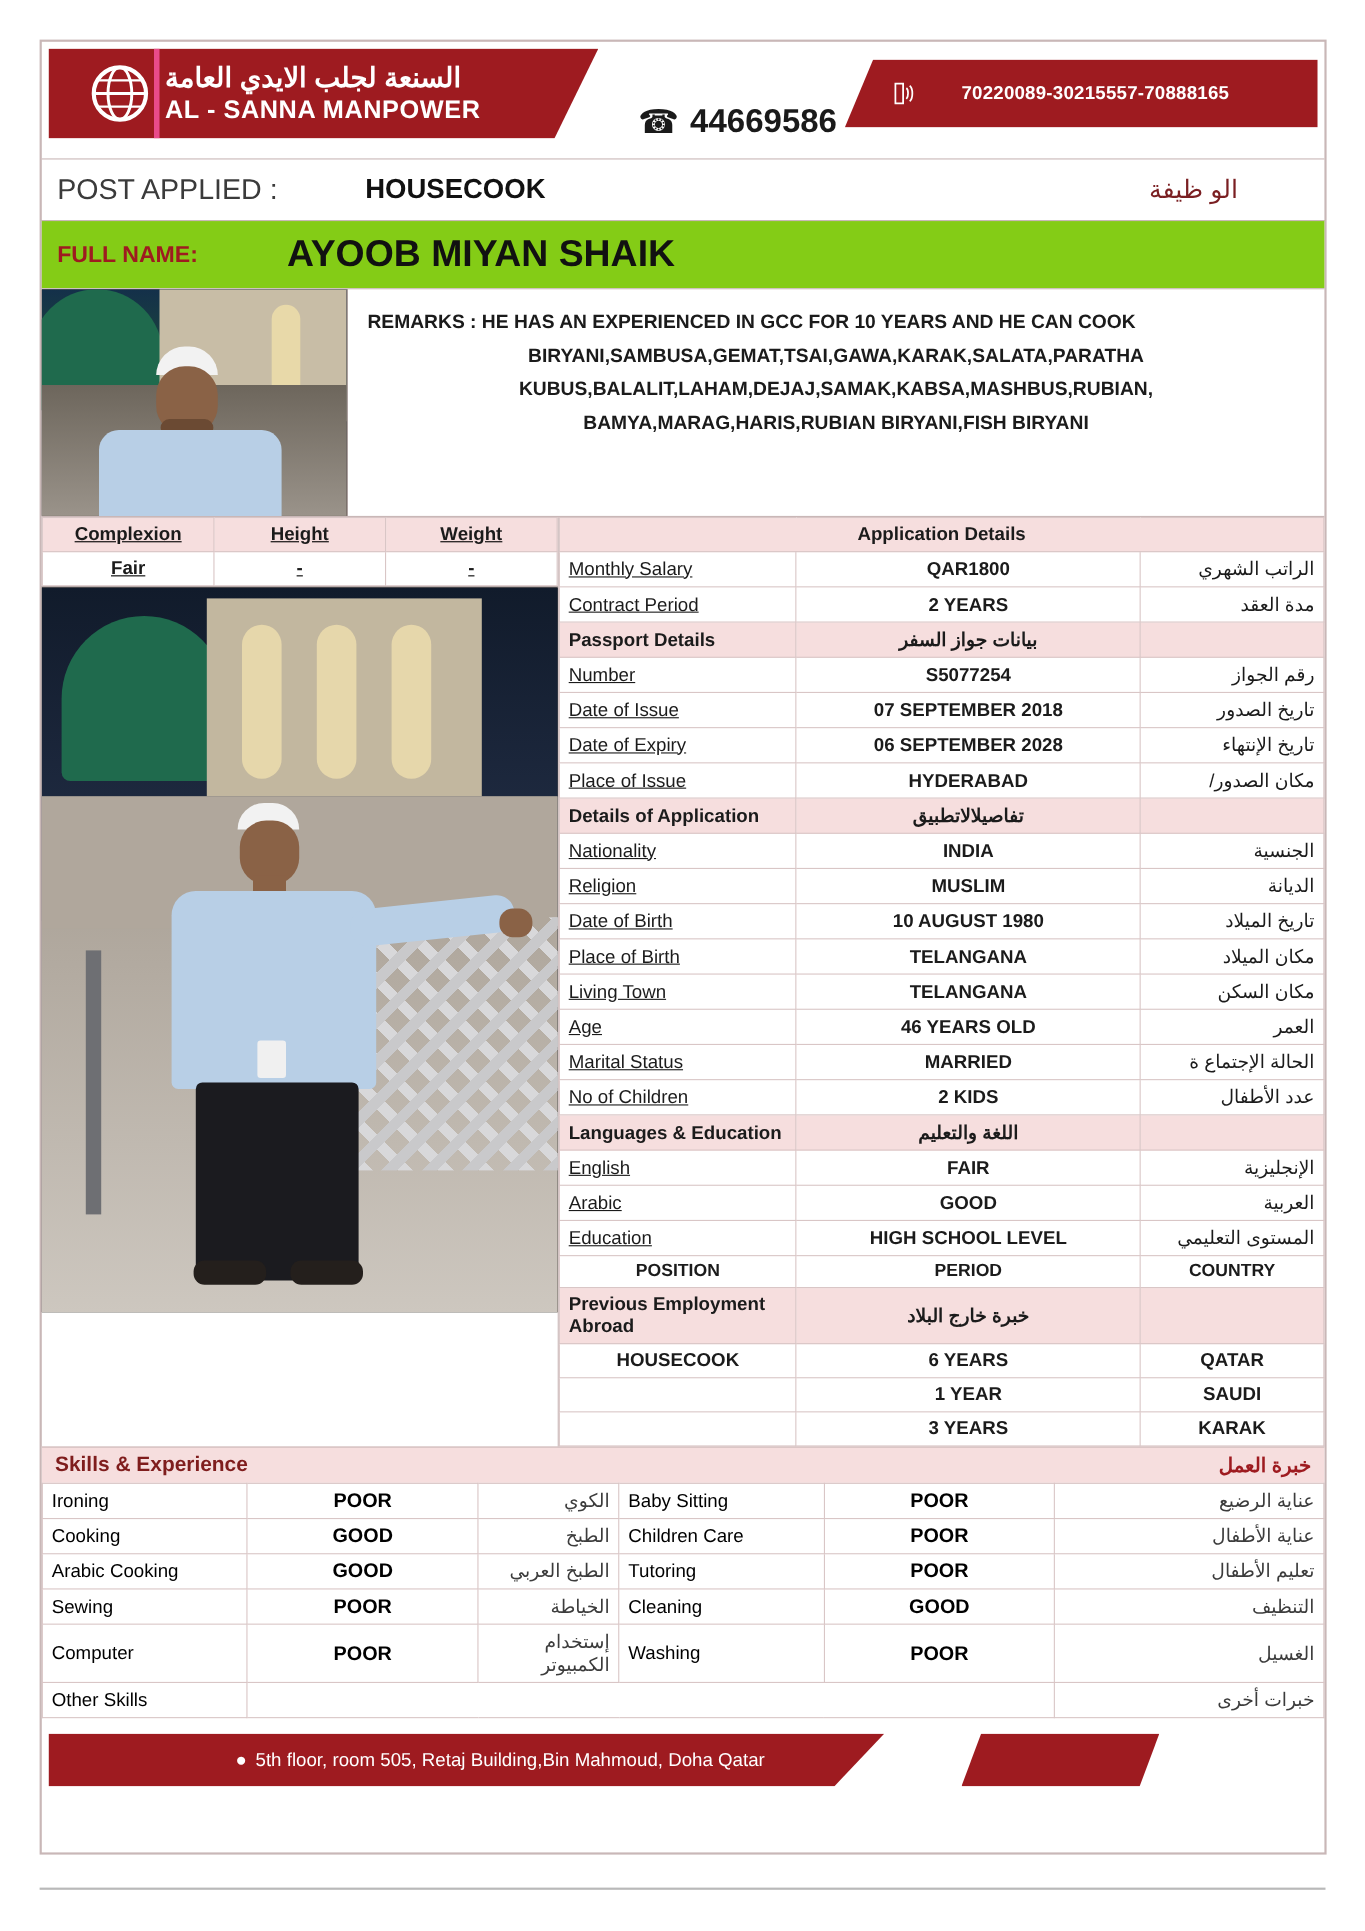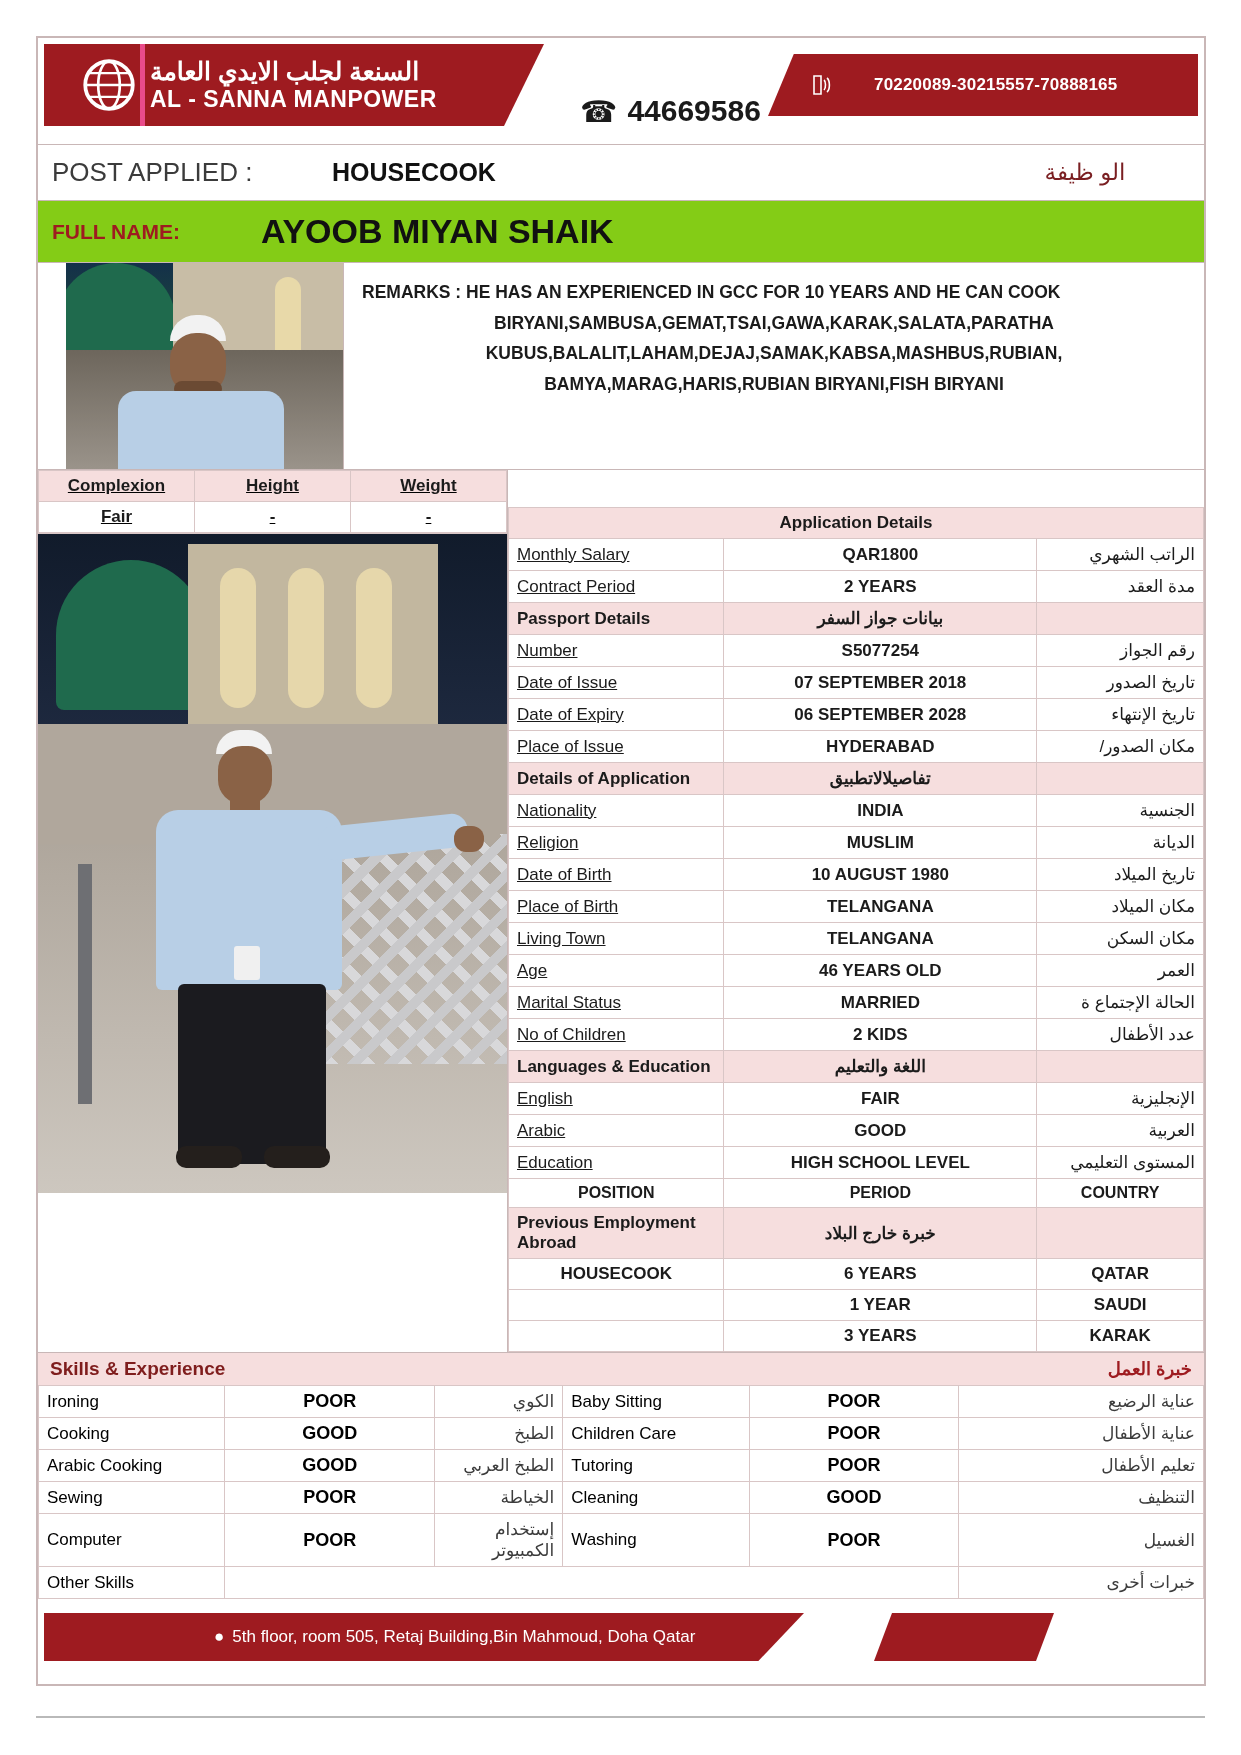--- a/index.html
+++ b/index.html
@@ -144,21 +144,20 @@
   .name-value {
     font-size: 34px;
     font-weight: bold;
     color: #111;
   }
   
   .remarks-band {
     display: flex;
     border-top: 1.5px solid #c9b7b7;
     height: 207px;
-    padding-left: 28px;
   }
   .photo-small {
     width: 278px;
     border-right: 1.5px solid #c9b7b7;
     position: relative;
     overflow: hidden;
     background: #2f2b26;
   }
   .remarks-text {
     flex: 1;
@@ -173,21 +172,21 @@
   
   .body-area {
     display: flex;
     border-top: 1.5px solid #c9b7b7;
   }
   .left-col {
     width: 470px;
     border-right: 1.5px solid #c9b7b7;
     text-decoration: underline;
   }
-  .right-col { flex: 1; margin-top: 37px; }
+  .right-col { flex: 1; }
   table.t {
     width: 100%;
     border-collapse: collapse;
     table-layout: fixed;
   }
   table.t td, table.t th {
     border: 1px solid #d9c6c6;
     font-size: 17px;
     padding: 5px 8px;
     color: #1b1b1b;

